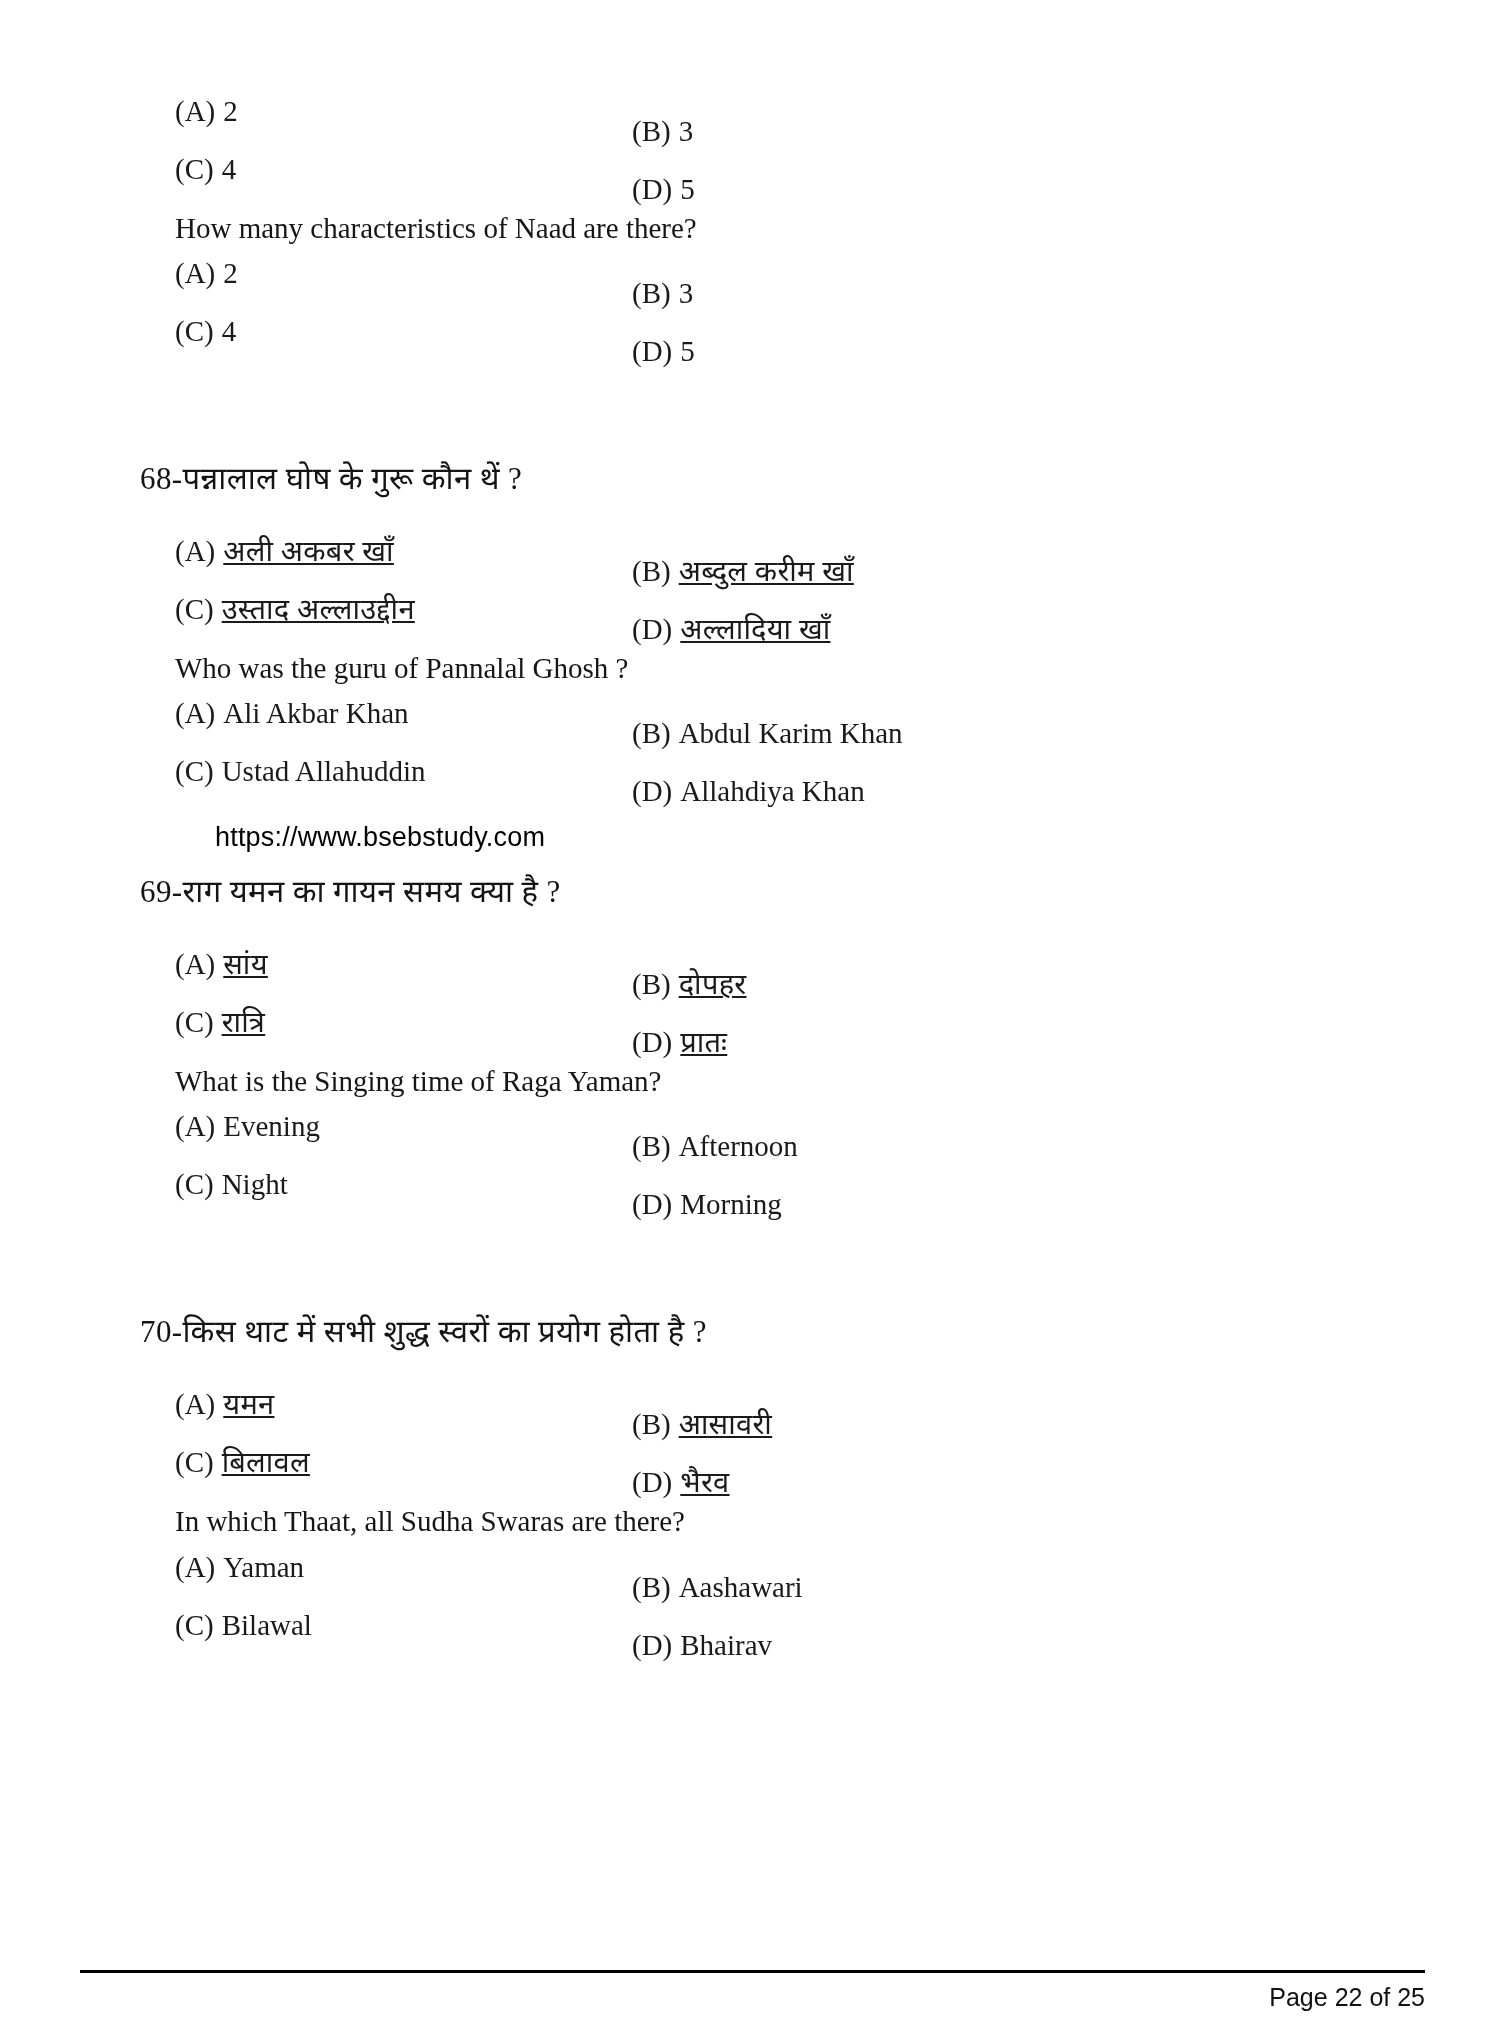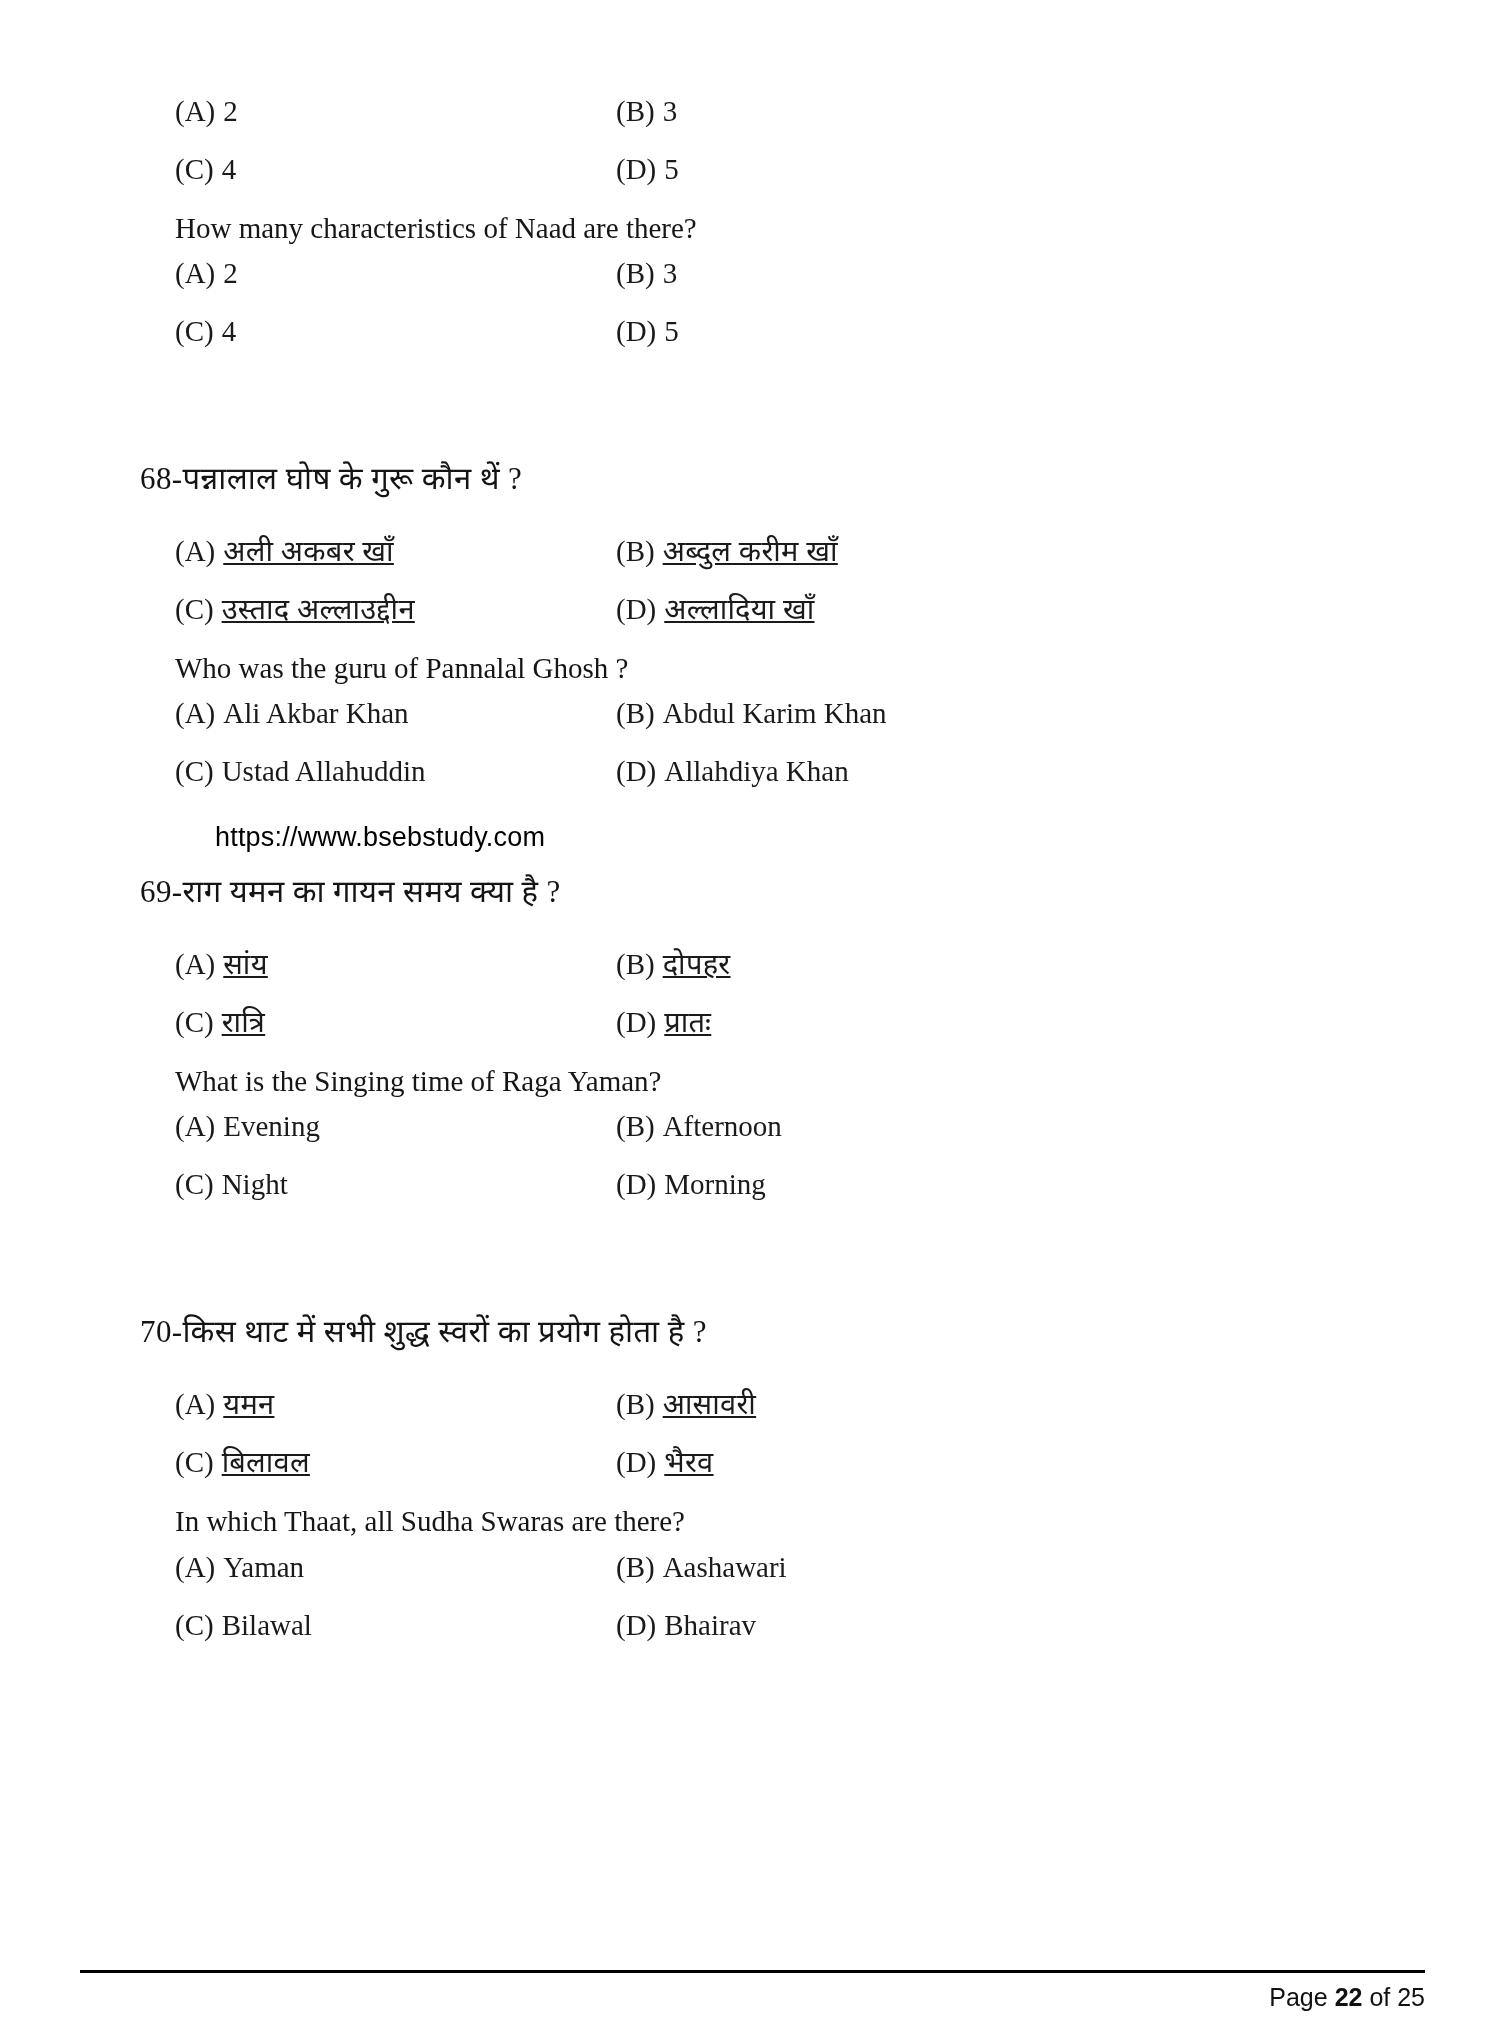--- a/index.html
+++ b/index.html
@@ -47,21 +47,21 @@
   }
   .opt {
     position: absolute;
     top: 0;
     font-size: 29px;
     line-height: 1.2;
     color: #1a1a1a;
     white-space: nowrap;
   }
   .opt.col-a { left: 35px; }
-  .opt.col-b { left: 476px; }
+  .opt.col-b { left: 492px; margin-top: 20px; }
   .opt .tag {
     font-family: "Liberation Serif", "DejaVu Serif", serif;
     margin-right: 8px;
   }
   .opt .val {
     font-family: "Liberation Serif", "DejaVu Serif", serif;
   }
   .opt.hindi .val {
     font-family: "Liberation Serif", "DejaVu Sans", sans-serif;
     letter-spacing: 0.3px;
@@ -101,21 +101,21 @@
     border-top: 3px solid #000000;
     width: 100%;
   }
   .footer-text {
     margin-top: 10px;
     text-align: right;
     font-family: "Liberation Sans", "DejaVu Sans", sans-serif;
     font-size: 25px;
     color: #111111;
   }
-  .footer-text .pg-num { font-weight: bold; }
+  .footer-text .pg-num { font-weight: normal; }
 </style>
 </head>
 <body>
 
 <div class="page">
   <div class="content">
 
     <div class="sp-l"></div>
 
     <div>

